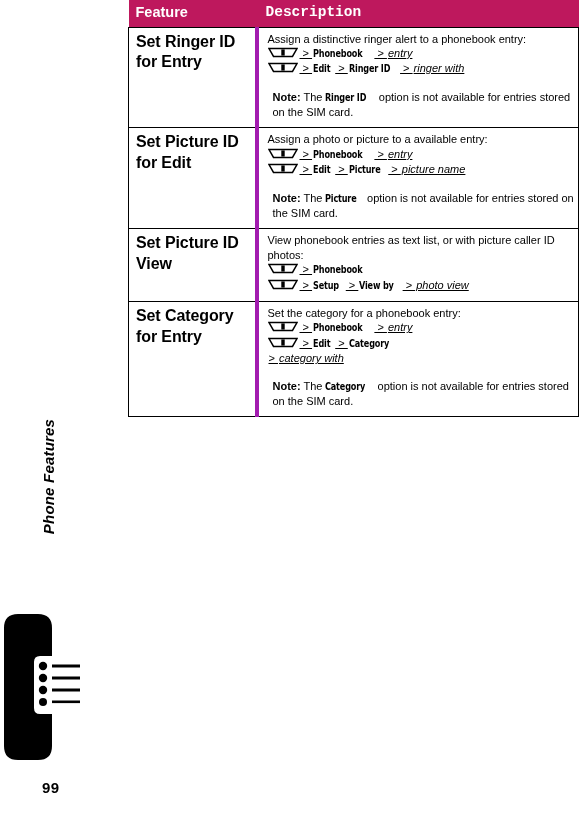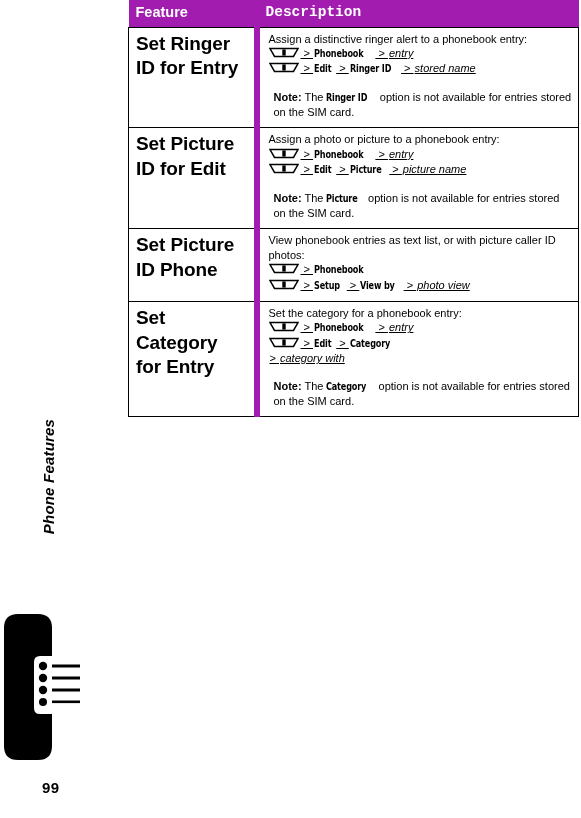--- a/index.html
+++ b/index.html
@@ -65,44 +65,44 @@
     left: 128px;
     top: 0;
     width: 450px;
     border-collapse: collapse;
     table-layout: fixed;
   }
   #content-table col.c-feature { width: 128px; }
   #content-table col.c-desc { width: 322px; }
 
   #content-table thead th {
-    background: #a21caf;
+    background: #be185d;
     color: #ffffff;
     font-size: 14.5px;
     font-weight: bold;
     text-align: left;
     padding: 3px 0 4px 7px;
     border: none;
     line-height: 1.35;
   }
   #content-table thead th.th-desc { padding-left: 9px; font-family: Liberation Mono, monospace; }
 
   #content-table tbody td {
     border: 1px solid #000000;
     border-top: none;
     vertical-align: top;
     padding: 4px 8px 8px 7px;
     line-height: 1.30;
   }
   #content-table tbody tr:first-child td { border-top: 1px solid #000000; }
 
   #content-table tbody td.feature-cell {
-    font-size: 19px;
-    font-weight: bold;
-    border-right: 6px solid #a21caf;
+    font-size: 16px;
+    font-weight: bold;
+    border-right: 4px solid #a21caf;
     border-left: 1px solid #000000;
     letter-spacing: -0.1px;
   }
   #content-table tbody td.desc-cell {
     font-size: 11px;
     font-weight: normal;
     padding-left: 9px;
     padding-right: 4px;
   }
 
@@ -180,41 +180,41 @@
         <td class="feature-cell">Set Ringer ID for Entry</td>
         <td class="desc-cell">
           <p class="desc-para">Assign a distinctive ringer alert to a phonebook entry:</p>
           <p class="path-line"><span class="menu-key"><svg width="30" height="11" viewBox="0 0 30 11" xmlns="http://www.w3.org/2000/svg">
                 <path d="M1 1.6 L29 1.6 L24.5 9.4 L5.5 9.4 Z" fill="none" stroke="#000" stroke-width="1.5"></path>
                 <rect x="13.3" y="2.4" width="3.4" height="6.2" fill="#000"></rect>
               </svg></span><span class="sep"> &gt; </span><span class="menu-name">Phonebook</span><span class="sep"> &gt; </span><span class="var-name">entry</span></p>
           <p class="path-line"><span class="menu-key"><svg width="30" height="11" viewBox="0 0 30 11" xmlns="http://www.w3.org/2000/svg">
                 <path d="M1 1.6 L29 1.6 L24.5 9.4 L5.5 9.4 Z" fill="none" stroke="#000" stroke-width="1.5"></path>
                 <rect x="13.3" y="2.4" width="3.4" height="6.2" fill="#000"></rect>
-              </svg></span><span class="sep"> &gt; </span><span class="menu-name">Edit</span><span class="sep"> &gt; </span><span class="menu-name">Ringer ID</span><span class="sep"> &gt; </span><span class="var-name">stored name</span></p>
+              </svg></span><span class="sep"> &gt; </span><span class="menu-name">Edit</span><span class="sep"> &gt; </span><span class="menu-name">Ringer ID</span><span class="sep"> &gt; </span><span class="var-name">ringer with</span></p>
           <p class="note-para"><span class="note-label">Note:</span> The <span class="menu-name">Ringer ID</span> option is not available for entries stored on the SIM card.</p>
         </td>
       </tr>
       <tr>
         <td class="feature-cell">Set Picture ID for Edit</td>
         <td class="desc-cell">
-          <p class="desc-para">Assign a photo or picture to a phonebook entry:</p>
+          <p class="desc-para">Assign a photo or picture to a available entry:</p>
           <p class="path-line"><span class="menu-key"><svg width="30" height="11" viewBox="0 0 30 11" xmlns="http://www.w3.org/2000/svg">
                 <path d="M1 1.6 L29 1.6 L24.5 9.4 L5.5 9.4 Z" fill="none" stroke="#000" stroke-width="1.5"></path>
                 <rect x="13.3" y="2.4" width="3.4" height="6.2" fill="#000"></rect>
               </svg></span><span class="sep"> &gt; </span><span class="menu-name">Phonebook</span><span class="sep"> &gt; </span><span class="var-name">entry</span></p>
           <p class="path-line"><span class="menu-key"><svg width="30" height="11" viewBox="0 0 30 11" xmlns="http://www.w3.org/2000/svg">
                 <path d="M1 1.6 L29 1.6 L24.5 9.4 L5.5 9.4 Z" fill="none" stroke="#000" stroke-width="1.5"></path>
                 <rect x="13.3" y="2.4" width="3.4" height="6.2" fill="#000"></rect>
               </svg></span><span class="sep"> &gt; </span><span class="menu-name">Edit</span><span class="sep"> &gt; </span><span class="menu-name">Picture</span><span class="sep"> &gt; </span><span class="var-name">picture name</span></p>
           <p class="note-para"><span class="note-label">Note:</span> The <span class="menu-name">Picture</span> option is not available for entries stored on the SIM card.</p>
         </td>
       </tr>
       <tr>
-        <td class="feature-cell">Set Picture ID Phone</td>
+        <td class="feature-cell">Set Picture ID View</td>
         <td class="desc-cell">
           <p class="desc-para">View phonebook entries as text list, or with picture caller ID photos:</p>
           <p class="path-line"><span class="menu-key"><svg width="30" height="11" viewBox="0 0 30 11" xmlns="http://www.w3.org/2000/svg">
                 <path d="M1 1.6 L29 1.6 L24.5 9.4 L5.5 9.4 Z" fill="none" stroke="#000" stroke-width="1.5"></path>
                 <rect x="13.3" y="2.4" width="3.4" height="6.2" fill="#000"></rect>
               </svg></span><span class="sep"> &gt; </span><span class="menu-name">Phonebook</span></p>
           <p class="path-line"><span class="menu-key"><svg width="30" height="11" viewBox="0 0 30 11" xmlns="http://www.w3.org/2000/svg">
                 <path d="M1 1.6 L29 1.6 L24.5 9.4 L5.5 9.4 Z" fill="none" stroke="#000" stroke-width="1.5"></path>
                 <rect x="13.3" y="2.4" width="3.4" height="6.2" fill="#000"></rect>
               </svg></span><span class="sep"> &gt; </span><span class="menu-name">Setup</span><span class="sep"> &gt; </span><span class="menu-name">View by</span><span class="sep"> &gt; </span><span class="var-name">photo view</span></p>

